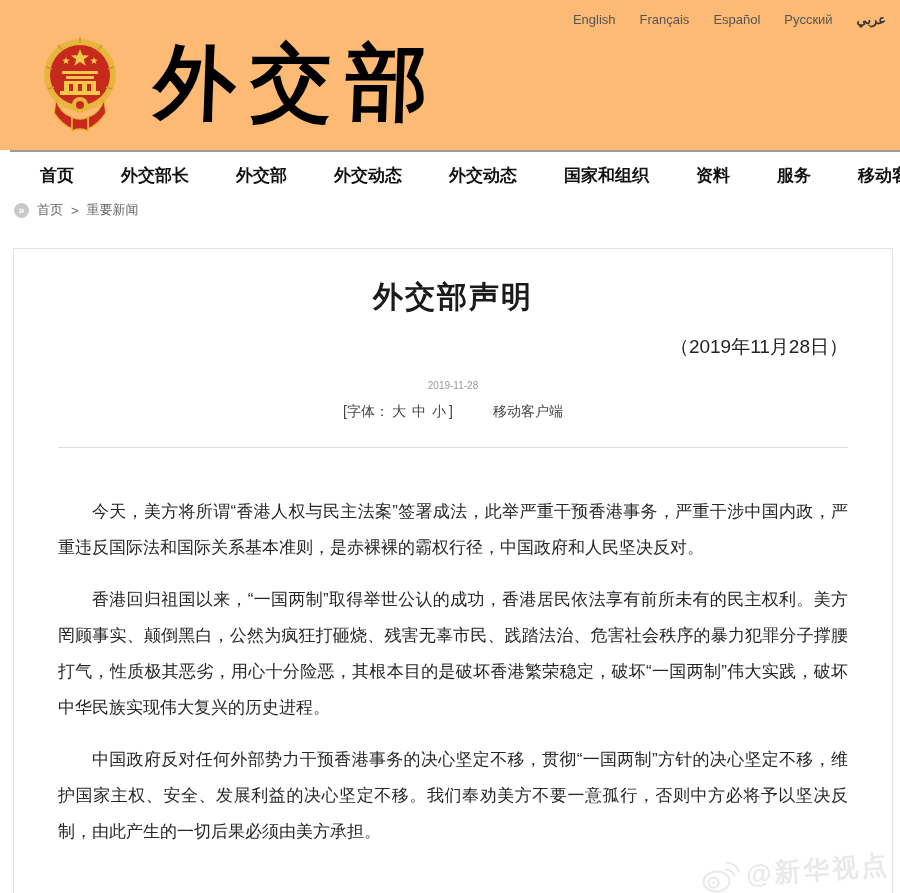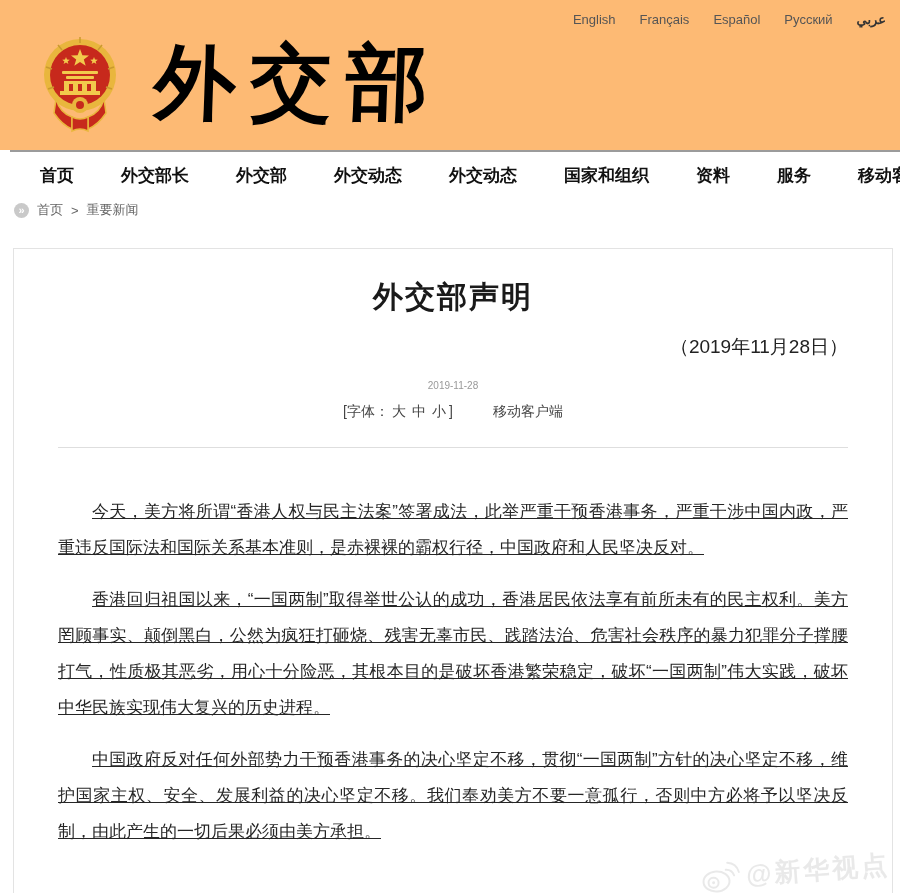--- a/index.html
+++ b/index.html
@@ -40,21 +40,21 @@
   .article-subtitle { margin-top:16px; text-align:right; font-size:19px; color:#222; }
   .article-date { margin-top:20px; text-align:center; font-size:10px; color:#999; }
   .article-tools { margin-top:12px; text-align:center; font-size:14px; color:#444; }
   .article-tools .tool-sep { display:inline-block; width:40px; }
   .font-size-option { cursor:pointer; color:#444; margin:0 3px; }
   .print-link { cursor:pointer; color:#444; }
   .divider { border:none; border-top:1px solid #dedede; margin-top:26px; }
 
   .article-body { margin-top:46px; }
   .article-body p { font-size:17px; line-height:36px; color:#262626;
-    text-align:justify; text-indent:2em; margin-bottom:16px;text-decoration:underline; }
+    text-align:justify; text-indent:2em; margin-bottom:16px; }
 
   
   .watermark { position:absolute; right:10px; bottom:4px; display:flex; align-items:center;
     gap:6px; opacity:0.35; transform:rotate(-4deg); }
   .watermark-text { font-size:26px; font-weight:bold; color:#c2c2c2; letter-spacing:3px; }
 </style>
 </head>
 <body>
 
 <div class="page">

